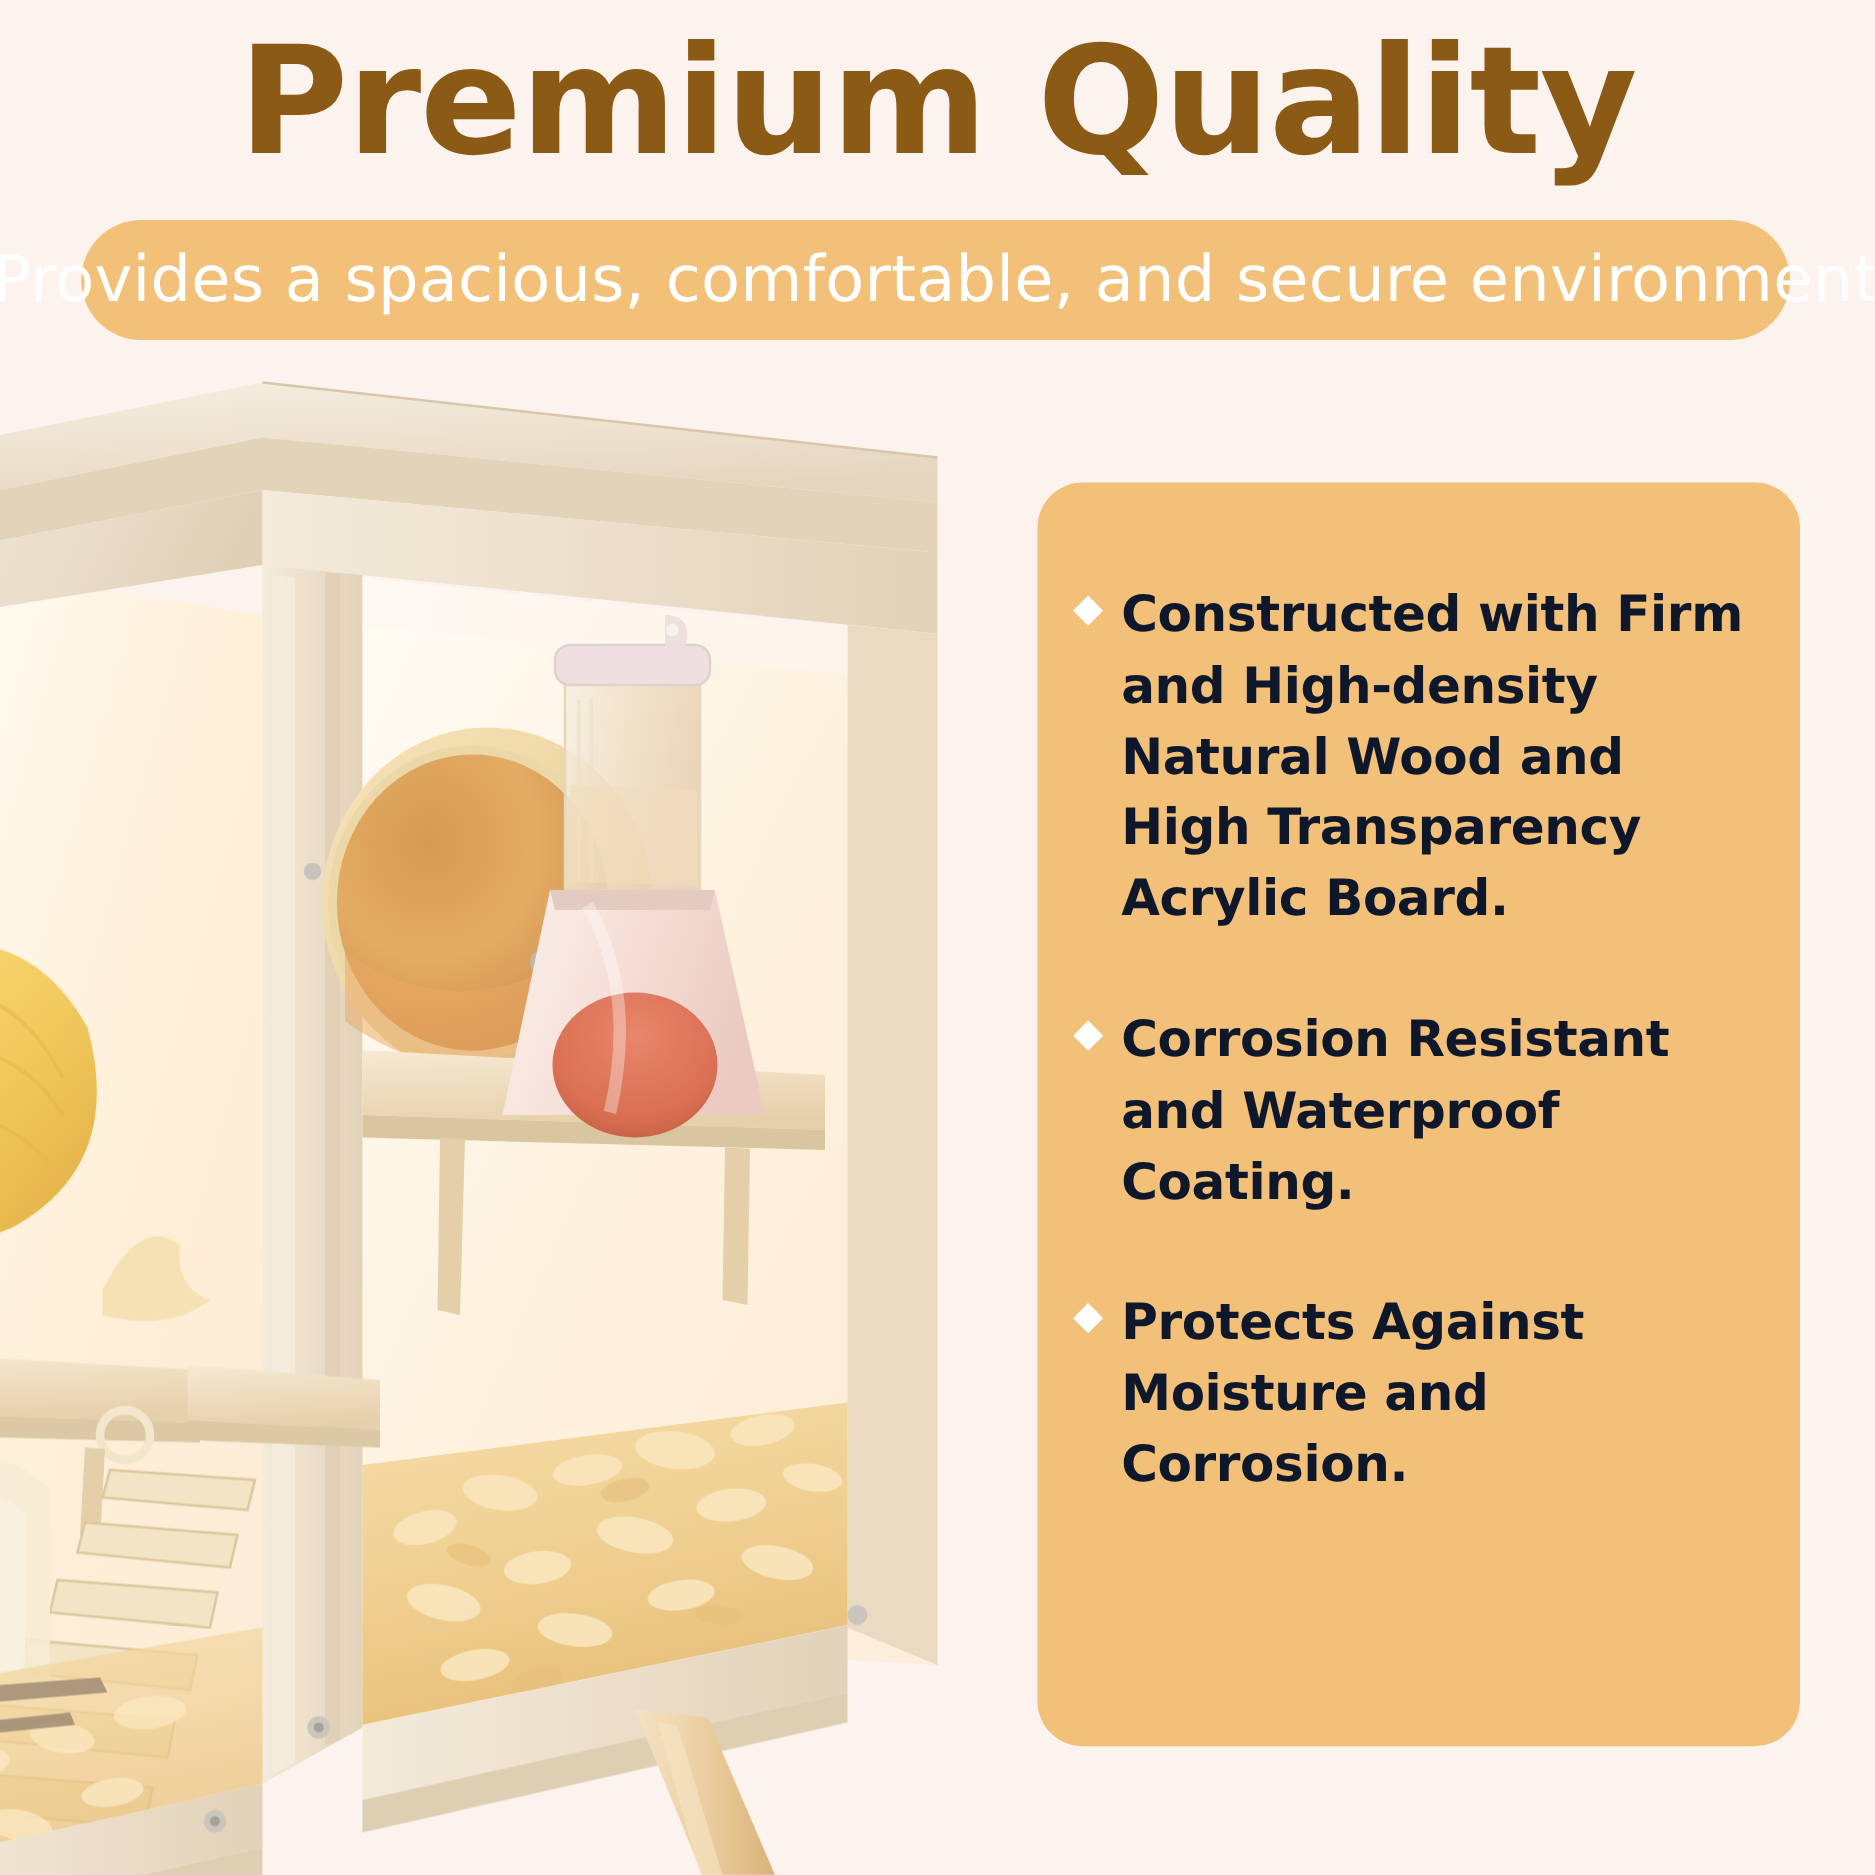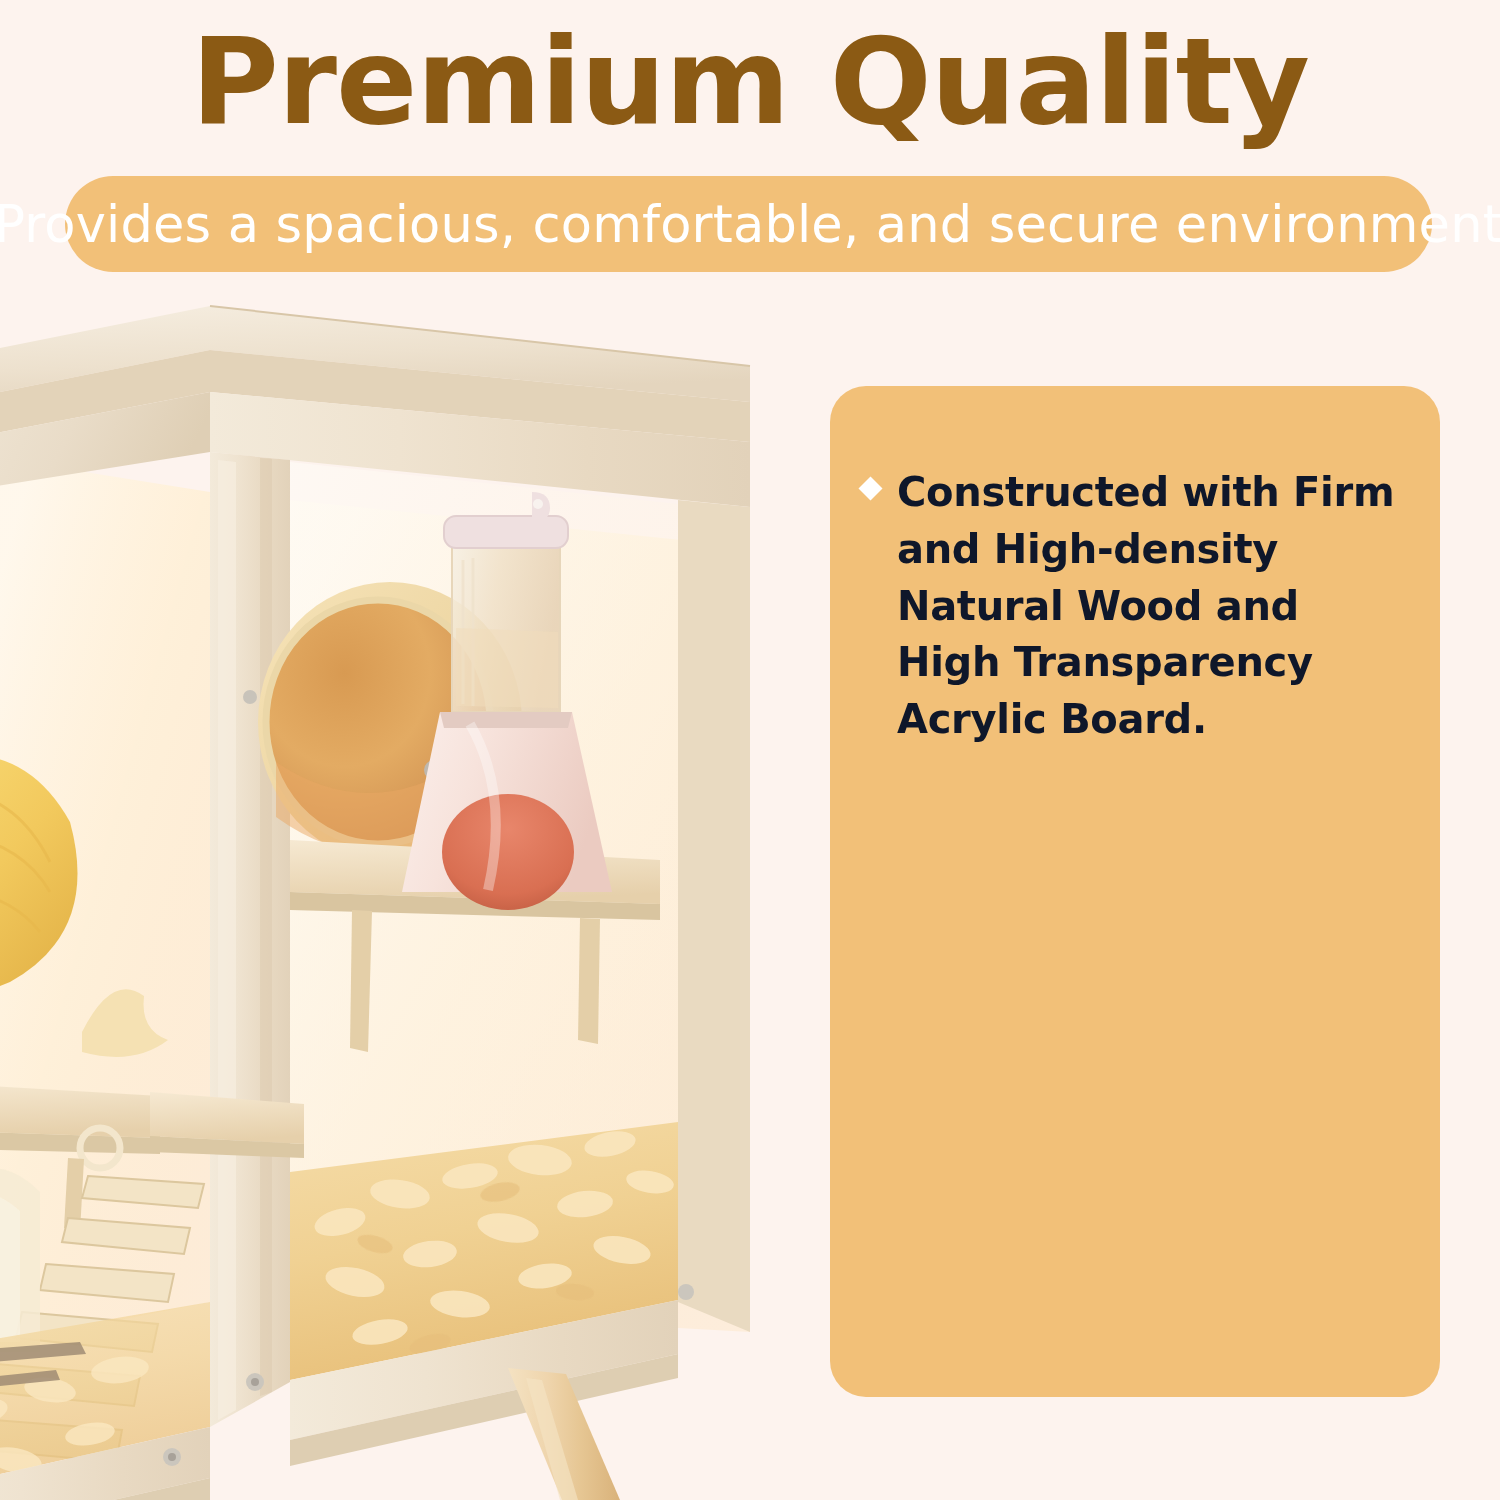--- a/index.html
+++ b/index.html
@@ -320,16 +320,24 @@
       <path d="M78 1236 L138 1244 L106 1208 L46 1208 Z" fill="url(#legGrad)"></path>
     </svg>
   </div>
 
   <div class="feature-panel">
     <ul class="bullet-list">
       <li class="bullet-item">
         <span class="bullet-marker"></span>
         <span class="bullet-text">Constructed with Firm and High-density Natural Wood and High Transparency Acrylic Board.</span>
       </li>
+      <li class="bullet-item">
+        <span class="bullet-marker"></span>
+        <span class="bullet-text">Corrosion Resistant and Waterproof Coating.</span>
+      </li>
+      <li class="bullet-item">
+        <span class="bullet-marker"></span>
+        <span class="bullet-text">Protects Against Moisture and Corrosion.</span>
+      </li>
     </ul>
   </div>
 
 </div>
 
 </body></html>

